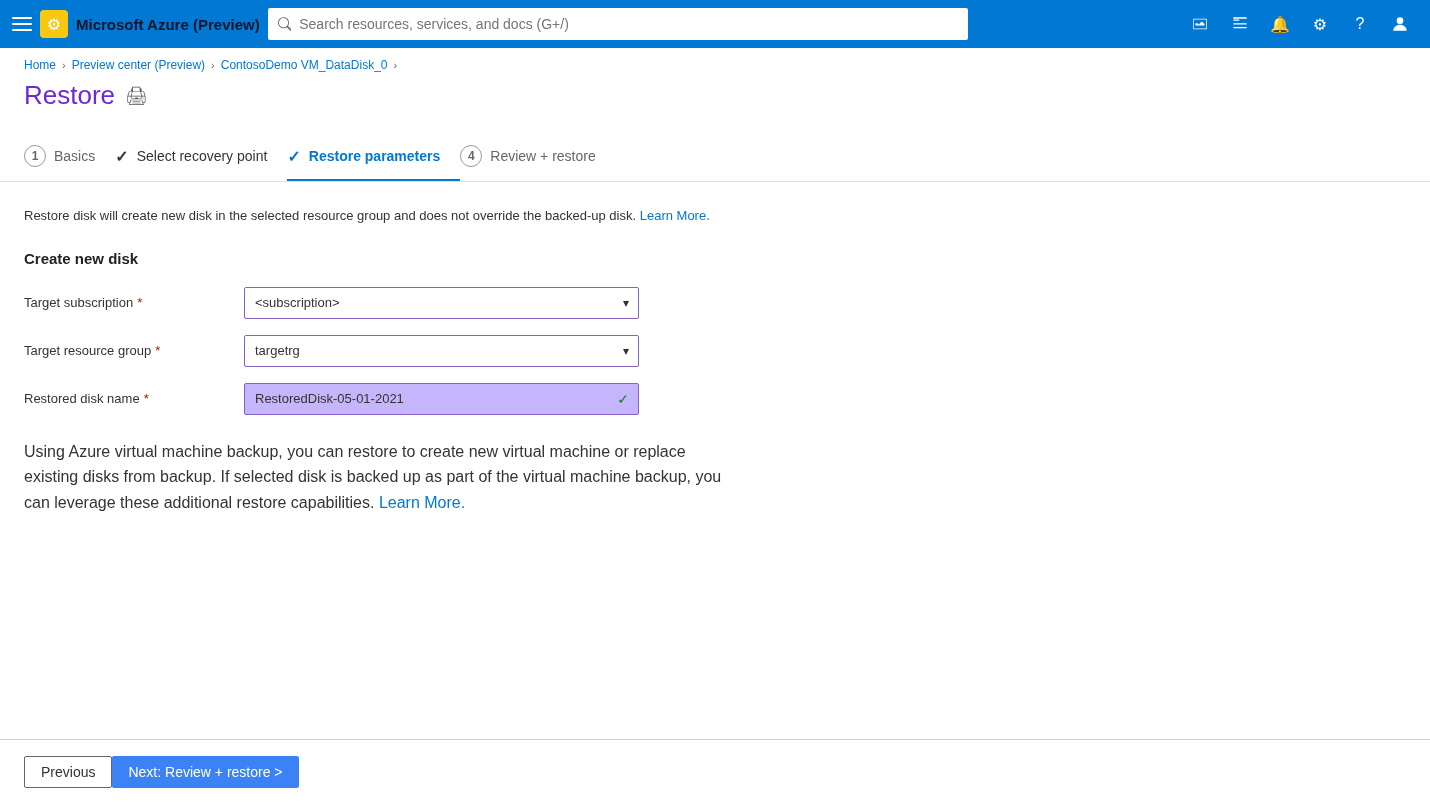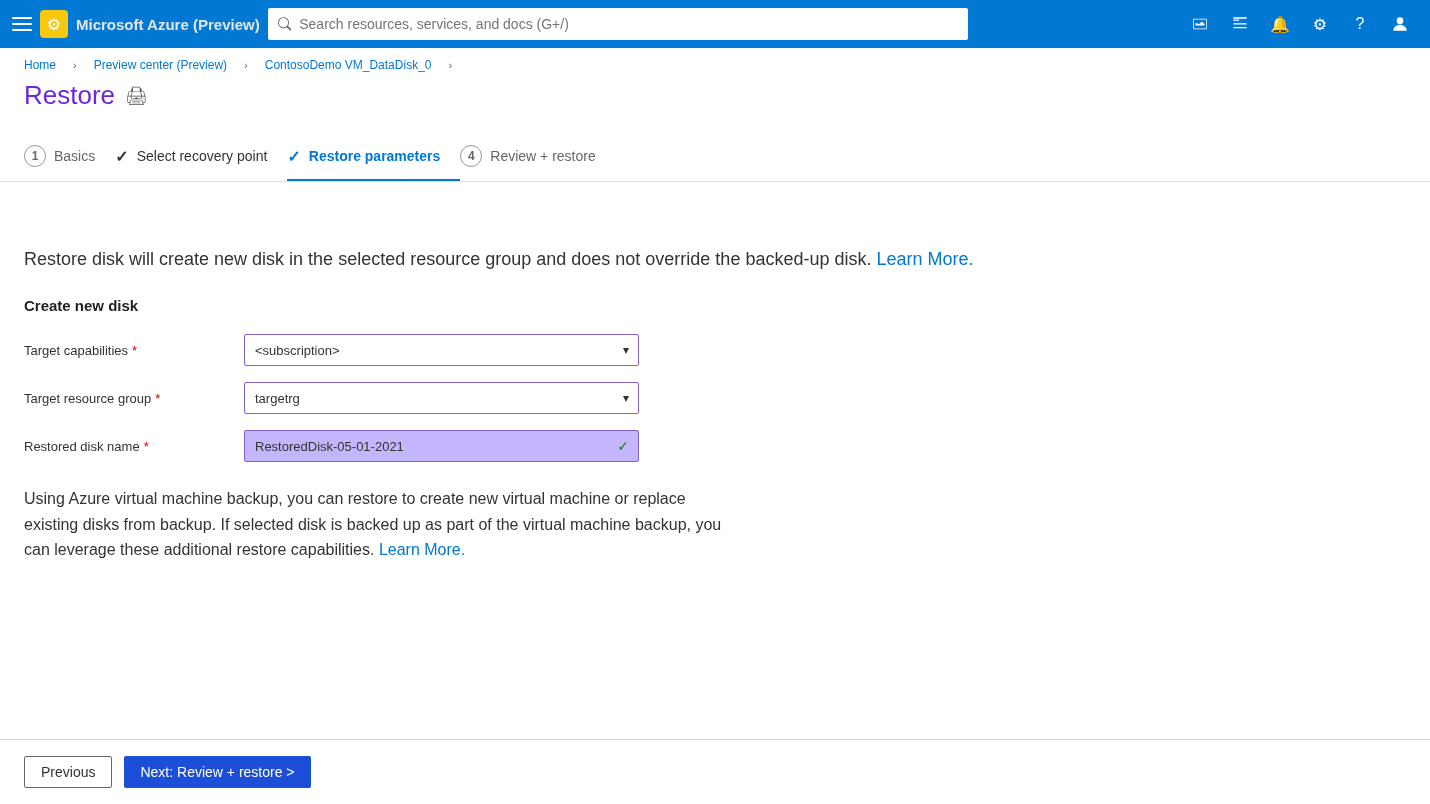--- a/index.html
+++ b/index.html
@@ -16,21 +16,21 @@
       color: white;
     }
     .topnav-hamburger {
       width: 20px; height: 14px;
       display: flex; flex-direction: column; justify-content: space-between;
       cursor: pointer;
       flex-shrink: 0;
     }
     .topnav-hamburger span { display: block; height: 2px; background: white; border-radius: 1px; }
     .topnav-title {
-      font-size: 15px; font-weight: 600; color: #e5e5e5;
+      font-size: 15px; font-weight: 600; color: #0f172a;
       white-space: nowrap;
     }
     .topnav-badge {
       background: #f8c811; border-radius: 4px;
       width: 28px; height: 28px;
       display: flex; align-items: center; justify-content: center;
       font-size: 16px;
       flex-shrink: 0;
     }
     .topnav-search {
@@ -66,21 +66,21 @@
       flex-direction: column;
     }
 
     
     .breadcrumb {
       padding: 10px 24px 4px;
       font-size: 12px;
       color: #0078d4;
       display: flex;
       align-items: center;
-      gap: 17px;
+      gap: 6px;
     }
     .breadcrumb-sep { color: #666; font-size: 11px; }
     .breadcrumb a { color: #0078d4; text-decoration: none; }
 
     
     .page-title-row {
       display: flex;
       align-items: center;
       gap: 10px;
       padding: 4px 24px 20px;
@@ -143,25 +143,24 @@
       font-weight: 600;
     }
 
     
     .content {
       padding: 24px 24px;
       flex: 1;
     }
 
     .info-text {
-      font-size: 18px;
+      font-size: 13px;
       color: #333;
       margin-bottom: 24px;
       line-height: 1.5;
-      margin-top: 40px;
     }
     .info-text a { color: #0078d4; text-decoration: none; }
 
     .section-title {
       font-size: 15px;
       font-weight: 700;
       color: #222;
       margin-bottom: 20px;
     }
 
@@ -246,38 +245,37 @@
       margin-top: 24px;
     }
     .additional-info a { color: #0078d4; text-decoration: none; }
 
     
     .footer {
       border-top: 1px solid #d0d0d0;
       padding: 16px 24px;
       display: flex;
       align-items: center;
-      gap: 12px;
       background: white;
     }
     .btn-previous {
       height: 32px;
       padding: 0 16px;
       border: 1px solid #666;
       background: white;
       color: #333;
       font-size: 14px;
       cursor: pointer;
       border-radius: 2px;
     }
     .btn-next {
       height: 32px;
       padding: 0 16px;
       border: none;
-      background: #1d4ed8;
+      background: #3b82f6;
       color: white;
       font-size: 14px;
       cursor: pointer;
       border-radius: 2px;
       font-weight: 500;
     }
   </style>
 </head>
 <body>
 
@@ -364,21 +362,21 @@
 
     <p class="info-text">
       <span>Restore disk will create new disk in the selected resource group and does not override the backed-up disk.</span>
       <a href="#">Learn More.</a>
     </p>
 
     <div class="section-title">Create new disk</div>
 
     <div class="form-row">
       <label class="form-label">
-        <span>Target capabilities</span>
+        <span>Target subscription</span>
         <span class="required-star">*</span>
       </label>
       <div class="form-control-wrapper">
         <div class="form-select-container">
           <select>
             <option>&lt;subscription&gt;</option>
           </select>
           <span class="chevron-down">▾</span>
         </div>
       </div>

